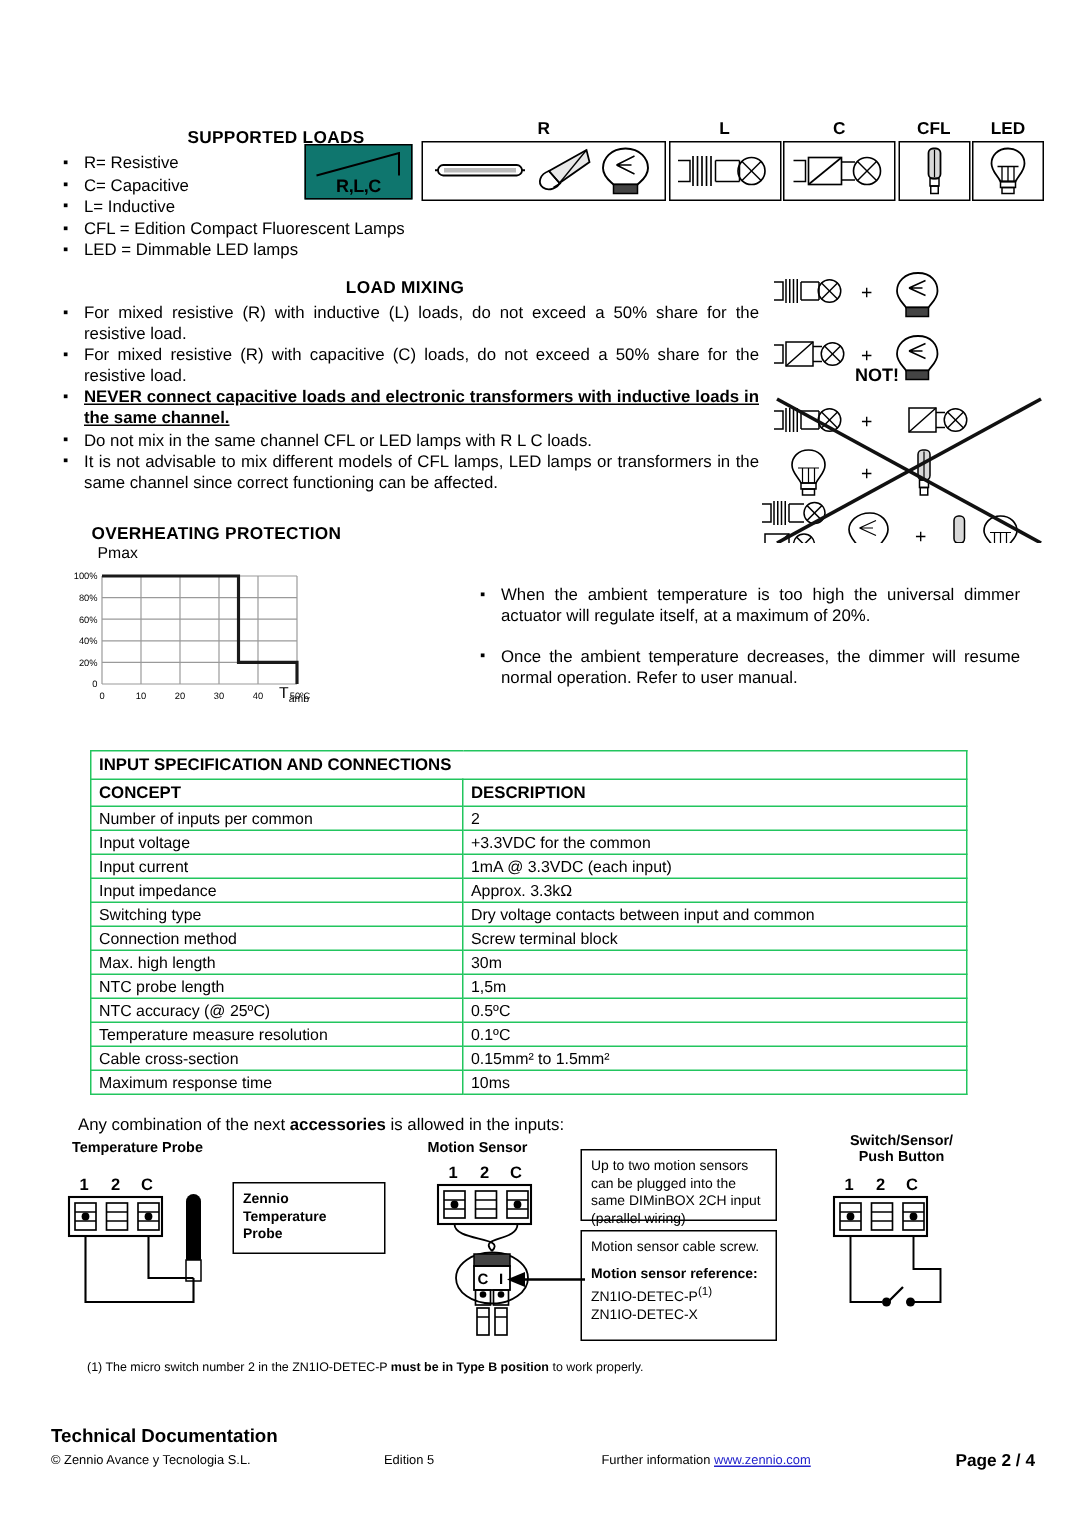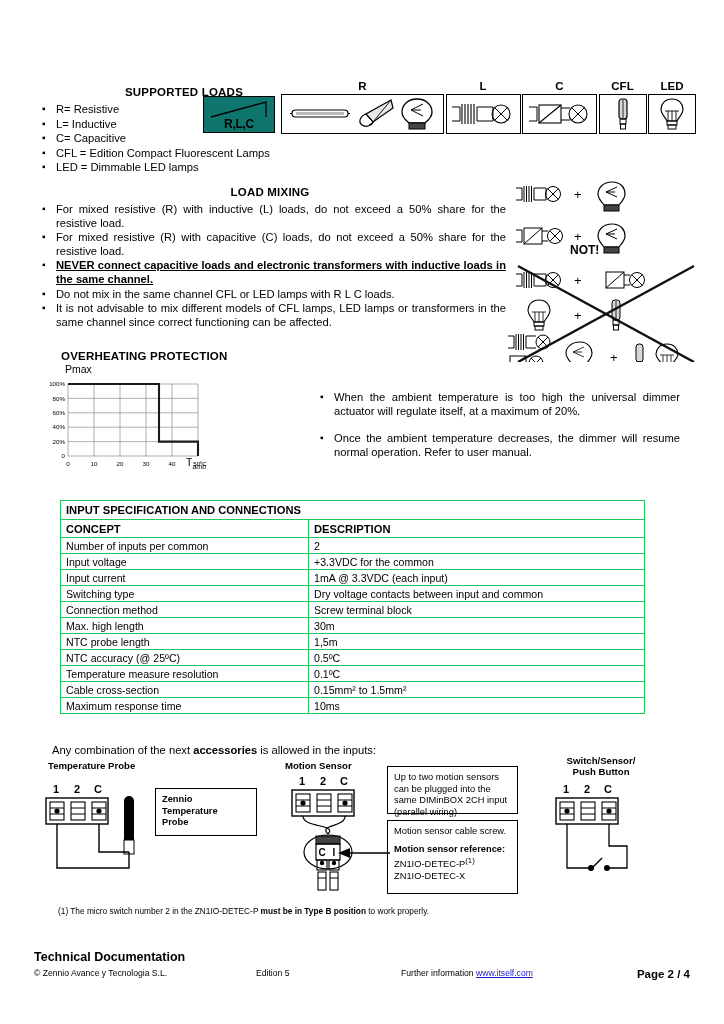--- a/index.html
+++ b/index.html
@@ -124,22 +124,22 @@
 </style>
 </head>
 <body>
 
 <div class="page">
 
   <div class="abs" id="supported-loads">
     <h2 class="section">SUPPORTED LOADS</h2>
     <ul class="bullets">
       <li>R= Resistive</li>
+      <li>C= Capacitive</li>
       <li>L= Inductive</li>
-      <li>C= Capacitive</li>
       <li>CFL = Edition Compact Fluorescent Lamps</li>
       <li>LED = Dimmable LED lamps</li>
     </ul>
   </div>
 
   <div class="abs" id="rlc-legend">
     <svg class="tri" viewBox="0 0 58 17">
       <path d="M1 16 L56 1 L56 16" fill="none" stroke="#000" stroke-width="1.3"></path>
     </svg>
     <div class="lbl">R,L,C</div>
@@ -434,20 +434,24 @@
         </tr>
       <tr>
           <td class="c1">Input voltage</td>
           <td>+3.3VDC for the common</td>
         </tr>
       <tr>
           <td class="c1">Input current</td>
           <td>1mA @ 3.3VDC (each input)</td>
         </tr>
       <tr>
+          <td class="c1">Input impedance</td>
+          <td>Approx. 3.3kΩ</td>
+        </tr>
+      <tr>
           <td class="c1">Switching type</td>
           <td>Dry voltage contacts between input and common</td>
         </tr>
       <tr>
           <td class="c1">Connection method</td>
           <td>Screw terminal block</td>
         </tr>
       <tr>
           <td class="c1">Max. high length</td>
           <td>30m</td>
@@ -597,17 +601,17 @@
   </div>
 
   <div class="abs" id="footnote">
     <span>(1) </span><span>The micro switch number 2 in the ZN1IO-DETEC-P </span><span class="b">must be in Type B position</span><span> to work properly.</span>
   </div>
 
   <div class="abs" id="footer-title">Technical Documentation</div>
   <div class="abs" id="footer-row">
     <div class="f1">© Zennio Avance y Tecnologia S.L.</div>
     <div class="f2">Edition 5</div>
-    <div class="f3"><span>Further information </span><span class="link">www.itself.com</span></div>
+    <div class="f3"><span>Further information </span><span class="link">www.zennio.com</span></div>
     <div class="f4">Page 2 / 4</div>
   </div>
 
 </div>
 
 </body></html>

